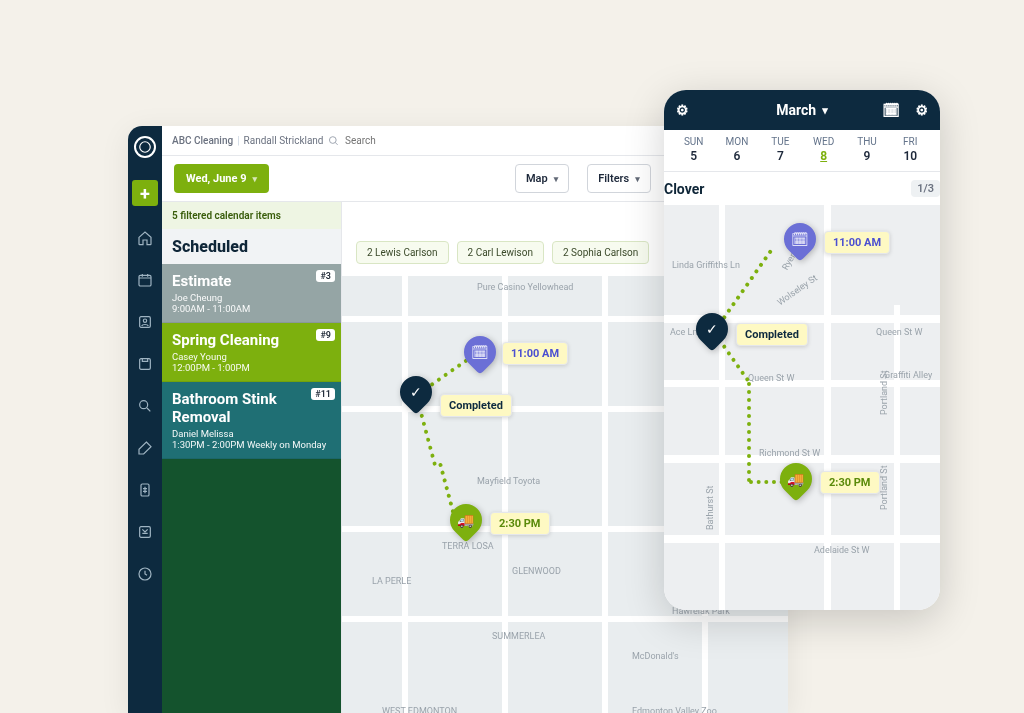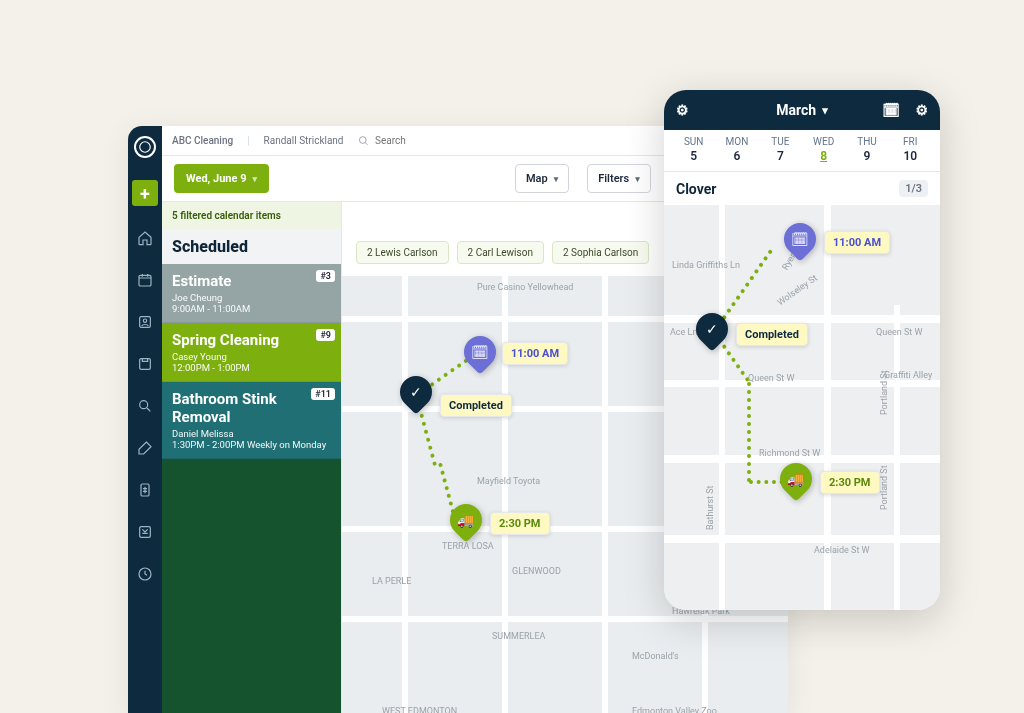--- a/index.html
+++ b/index.html
@@ -18,21 +18,21 @@
   }
   .siderail {
     width: 34px; background: #0d2a3f; color: #fff; display: flex; flex-direction: column; align-items: center; padding-top: 10px; gap: 22px;
   }
   .siderail .brand { width: 22px; height: 22px; border: 2px solid #fff; border-radius: 50%; display:flex;align-items:center;justify-content:center; font-size:9px; }
   .siderail .item { width: 20px; height: 20px; display:flex;align-items:center;justify-content:center; color:#9fb4c2; }
   .siderail .plus { width:26px;height:26px;background:#7db00e;color:#fff;display:flex;align-items:center;justify-content:center;border-radius:3px;font-size:18px;font-weight:bold; }
 
   .desktop-main { flex:1; display:flex; flex-direction:column; background:#fff; }
 
-  .topbar { height:30px; display:flex; align-items:center; border-bottom:1px solid #e5e7eb; padding: 0 10px; gap:14px; font-size:10px; color:#6b7280; }
+  .topbar { height:30px; display:flex; align-items:center; border-bottom:1px solid #e5e7eb; padding: 0 10px; gap:4px; font-size:10px; color:#6b7280; }
   .topbar .company { font-weight:500; }
   .topbar .sep { color:#cbd5e1; }
   .topbar .search { flex:1; display:flex; align-items:center; gap:6px; }
   .topbar .search input { border:none; outline:none; font-size:10px; width:100%; background:transparent; }
 
   .toolbar { height:46px; display:flex; align-items:center; padding: 0 12px; gap:18px; border-bottom:1px solid #e5e7eb; }
   .btn-green { background:#7db00e; color:#fff; border:none; padding:8px 12px; border-radius:4px; font-size:11px; font-weight:700; display:flex;align-items:center;gap:6px; }
   .spacer { flex:1; }
   .btn-outline { background:#fff; border:1px solid #d1d5db; border-radius:4px; padding:7px 10px; font-size:11px; font-weight:600; color:#1e293b; display:flex;align-items:center;gap:6px; }
   .btn-outline .dots { color:#eab308; letter-spacing:1px; }
@@ -83,21 +83,21 @@
   .mhead .micon { position:absolute; font-size:14px; }
   .mhead .gear { left:12px; }
   .mhead .cal { right:40px; }
   .mhead .adj { right:12px; }
 
   .weekrow { display:flex; padding:6px 8px 8px; border-bottom:1px solid #e5e7eb; }
   .daycol { flex:1; text-align:center; font-size:10px; color:#64748b; }
   .daycol .n { display:block; font-size:12px; font-weight:600; color:#1e293b; margin-top:2px; }
   .daycol.sel .n { color:#7db00e; text-decoration: underline; font-weight:700; }
 
-  .mtitle { display:flex; align-items:center; padding:8px 12px; font-size:14px; font-weight:700; color:#0f2638;gap:36px; }
+  .mtitle { display:flex; align-items:center; padding:8px 0; font-size:14px; font-weight:700; color:#0f2638;gap:36px; }
   .mtitle .counter { margin-left:auto; background:#eef1f3; color:#6b7280; font-size:11px; padding:2px 6px; border-radius:4px; font-weight:600; }
 
   .mmap { flex:1; position:relative; background:#edeff1; overflow:hidden; }
 
   
   svg { display:block; }
 </style>
 </head>
 <body>
 

